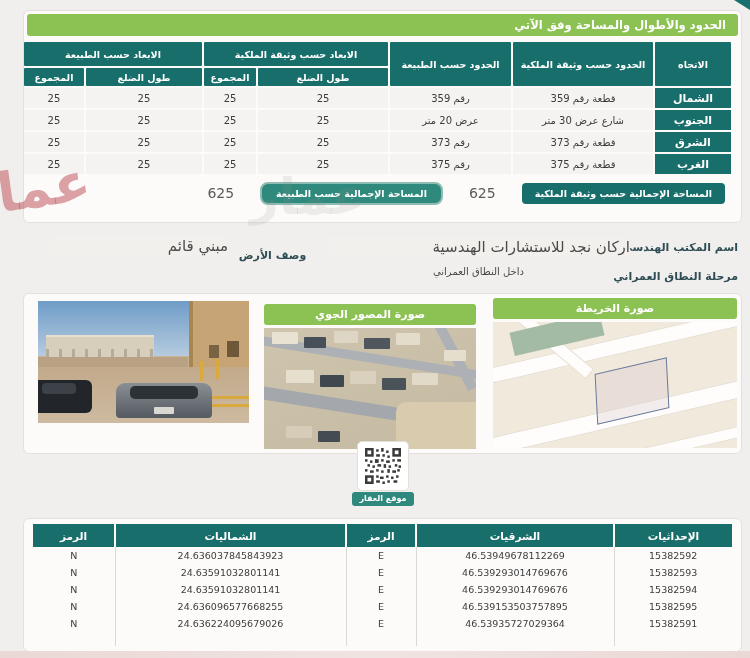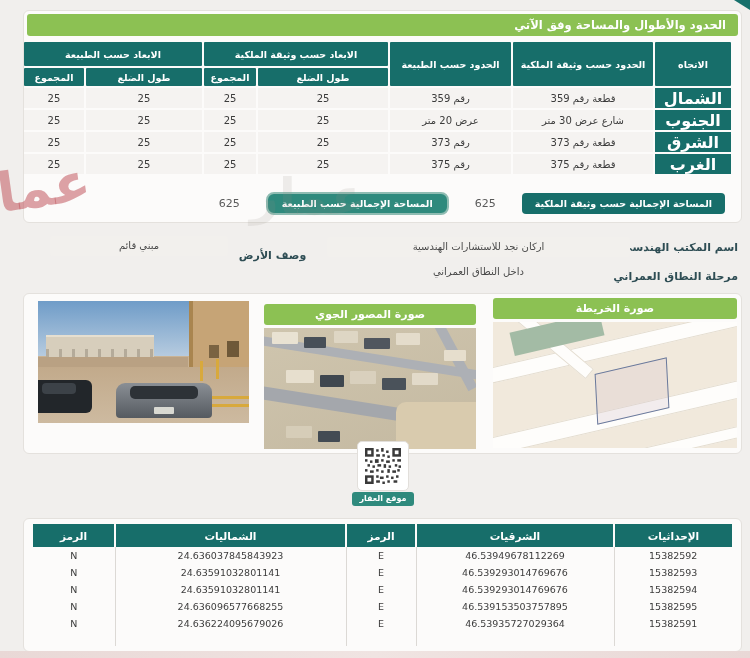--- a/index.html
+++ b/index.html
@@ -14,36 +14,36 @@
   
   .card{position:absolute;background:#fcfbfa;border:1px solid #e4e1dd;border-radius:6px;}
   #card-top{left:23px;top:10px;width:719px;height:213px;}
   .banner{margin:3px;height:22px;background:#8cc153;border-radius:3px;color:#fff;
     font-size:11.5px;font-weight:bold;line-height:22px;padding:0 12px;text-align:right;}
   table.btab{width:699px;margin:4px 8px 0;border-collapse:separate;border-spacing:2px;table-layout:fixed;}
   table.btab th{background:#176e6a;color:#fff;font-size:9.5px;font-weight:bold;text-align:center;border-radius:1px;padding:2px 1px;}
   table.btab thead tr:first-child th{height:24px;}
   table.btab thead tr:last-child th{height:18px;}
   table.btab td{background:#f5f3f1;color:#3b3b3b;font-size:10px;text-align:center;height:20px;}
-  table.btab td.dir{background:#176e6a;color:#fff;font-weight:bold;font-size:16px;}
+  table.btab td.dir{background:#176e6a;color:#fff;font-weight:bold;font-size:11px;}
   .totals{display:flex;align-items:center;margin:5px 16px 0;}
   .pill-teal{background:#176e6a;color:#fff;font-size:9.5px;font-weight:bold;border-radius:4px;padding:5px 13px;}
   .pill-green{background:#2f8a7d;color:#fff;font-size:9.5px;font-weight:bold;border-radius:8px;
     padding:4px 14px;border:2px solid #8fbcb2;}
-  .tot-val{font-size:11px;color:#5a5a5a;margin:16px 26px;direction:ltr;}
+  .tot-val{font-size:14px;color:#5a5a5a;margin:4px 26px;direction:ltr;}
 
   
   .wm{position:absolute;pointer-events:none;font-weight:bold;z-index:6;}
   .wm-red{left:-34px;top:158px;font-size:54px;color:rgba(193,88,95,0.55);transform:rotate(-8deg);}
   .wm-gray{left:250px;top:168px;font-size:50px;color:rgba(150,140,135,0.14);}
 
   
   .lbl{position:absolute;font-size:11px;font-weight:bold;color:#2e4d54;}
   .valbox{position:absolute;background:#f2f0ed;border-radius:3px;height:20px;line-height:20px;
-    text-align:center;font-size:10px;color:#4a4a4a;}
+    text-align:right;font-size:15px;color:#4a4a4a;}
   .valplain{position:absolute;font-size:10px;color:#4a4a4a;text-align:center;}
 
   
   #card-photos{left:23px;top:293px;width:719px;height:161px;padding:4px;display:flex;gap:5px;}
   .panel{display:flex;flex-direction:column;}
   .panel-h{height:21px;background:#8cc153;border-radius:3px;color:#fff;font-weight:bold;
     font-size:11px;line-height:21px;text-align:center;}
   .photo{position:relative;overflow:hidden;margin-top:3px;}
   
   .ph-nature{height:122px;margin:3px 10px 0;background:#c9b395;}

